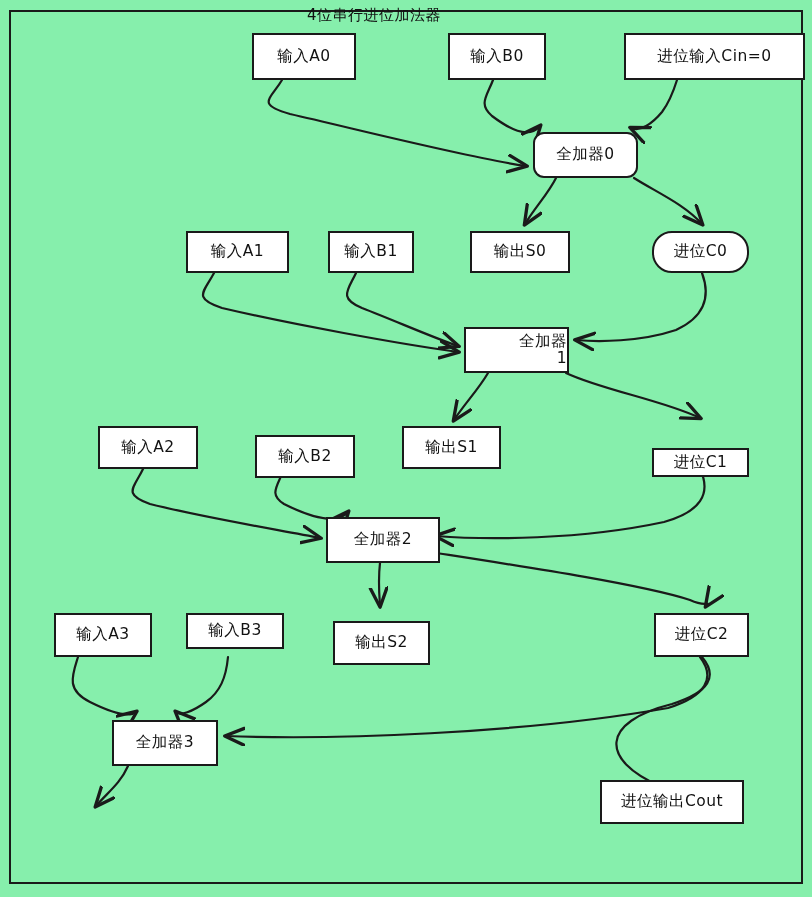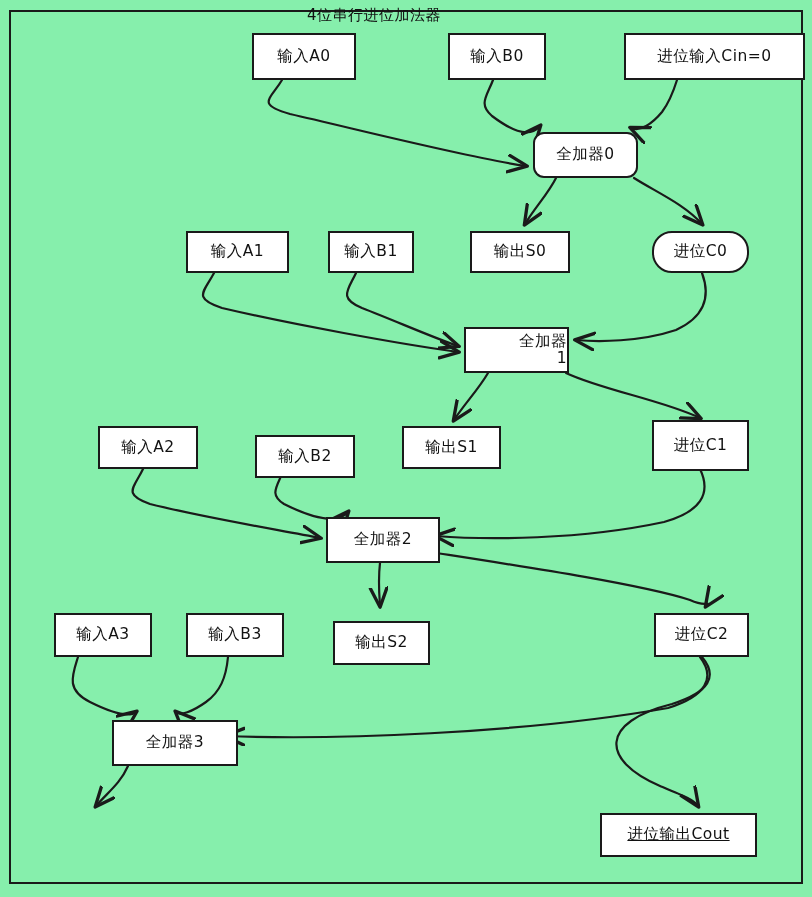--- a/index.html
+++ b/index.html
@@ -57,21 +57,21 @@
     <div class="node" style="left: 624px; top: 33px; width: 181px; height: 47px;">进位输入Cin=0</div>
     <div class="node" style="left: 533px; top: 132px; width: 105px; height: 46px; border-radius: 11px;">全加器0</div>
     <div class="node" style="left: 186px; top: 231px; width: 103px; height: 42px;">输入A1</div>
     <div class="node" style="left: 328px; top: 231px; width: 86px; height: 42px;">输入B1</div>
     <div class="node" style="left: 470px; top: 231px; width: 100px; height: 42px;">输出S0</div>
     <div class="node" style="left: 652px; top: 231px; width: 97px; height: 42px; border-radius: 20px;">进位C0</div>
     <div class="node" style="left: 464px; top: 327px; width: 105px; height: 46px; padding-left: 44px;">全加器1</div>
     <div class="node" style="left: 98px; top: 426px; width: 100px; height: 43px;">输入A2</div>
     <div class="node" style="left: 255px; top: 426px; width: 100px; height: 43px; margin-top: 9px;">输入B2</div>
     <div class="node" style="left: 402px; top: 426px; width: 99px; height: 43px;">输出S1</div>
-    <div class="node" style="left: 652px; top: 420px; width: 97px; height: 51px;">进位C1</div>
+    <div class="node" style="left: 652px; top: 448px; width: 97px; height: 29px;">进位C1</div>
     <div class="node" style="left: 326px; top: 517px; width: 114px; height: 46px;">全加器2</div>
     <div class="node" style="left: 46px; top: 613px; width: 98px; height: 44px; margin-left: 8px;">输入A3</div>
-    <div class="node" style="left: 186px; top: 613px; width: 98px; height: 44px;">输入B3</div>
+    <div class="node" style="left: 186px; top: 613px; width: 98px; height: 36px;">输入B3</div>
     <div class="node" style="left: 333px; top: 613px; width: 97px; height: 44px; margin-top: 8px;">输出S2</div>
     <div class="node" style="left: 654px; top: 613px; width: 95px; height: 44px;">进位C2</div>
-    <div class="node" style="left: 112px; top: 720px; width: 126px; height: 46px;">全加器3</div>
-    <div class="node" style="left: 600px; top: 813px; width: 157px; height: 44px; text-decoration: underline;">进位输出Cout</div>
+    <div class="node" style="left: 112px; top: 720px; width: 106px; height: 46px;">全加器3</div>
+    <div class="node" style="left: 600px; top: 780px; width: 144px; height: 44px;">进位输出Cout</div>
   </div>
 
 </body></html>

